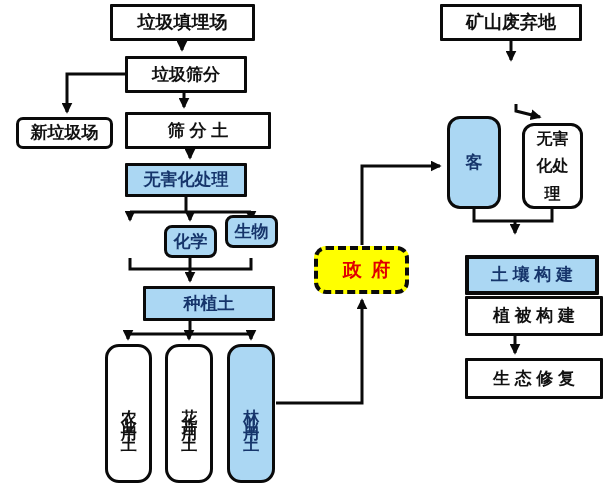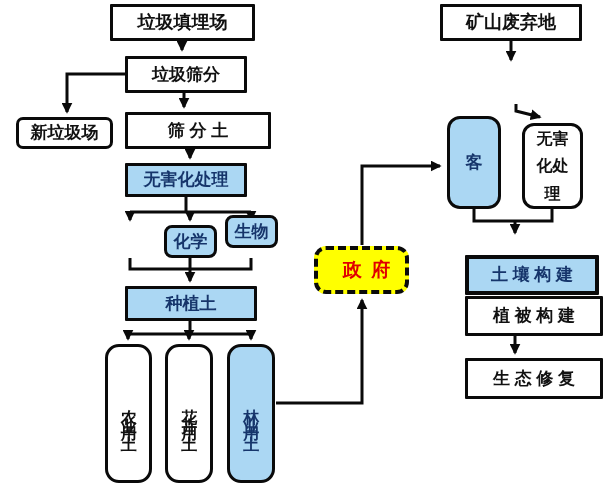--- a/index.html
+++ b/index.html
@@ -123,21 +123,21 @@
     <span>无害化处理</span>
   </div>
 
   <div class="box blue" style="left:164px;top:225px;width:53px;height:33px;border-radius:8px;">
     <span>化学</span>
   </div>
   <div class="box blue" style="left:225px;top:215px;width:53px;height:33px;border-radius:8px;">
     <span>生物</span>
   </div>
 
-  <div class="box blue" style="left:125px;top:286px;width:132px;height:35px;">
+  <div class="box blue" style="left:143px;top:286px;width:132px;height:35px;">
     <span>种植土</span>
   </div>
 
   <div class="box tall" style="left:105px;top:344px;width:47px;height:139px;">
     <span class="vtext">农业用土</span>
   </div>
   <div class="box tall" style="left:165px;top:344px;width:48px;height:139px;">
     <span class="vtext">花卉用土</span>
   </div>
   <div class="box tall blue" style="left:227px;top:344px;width:48px;height:139px;">

